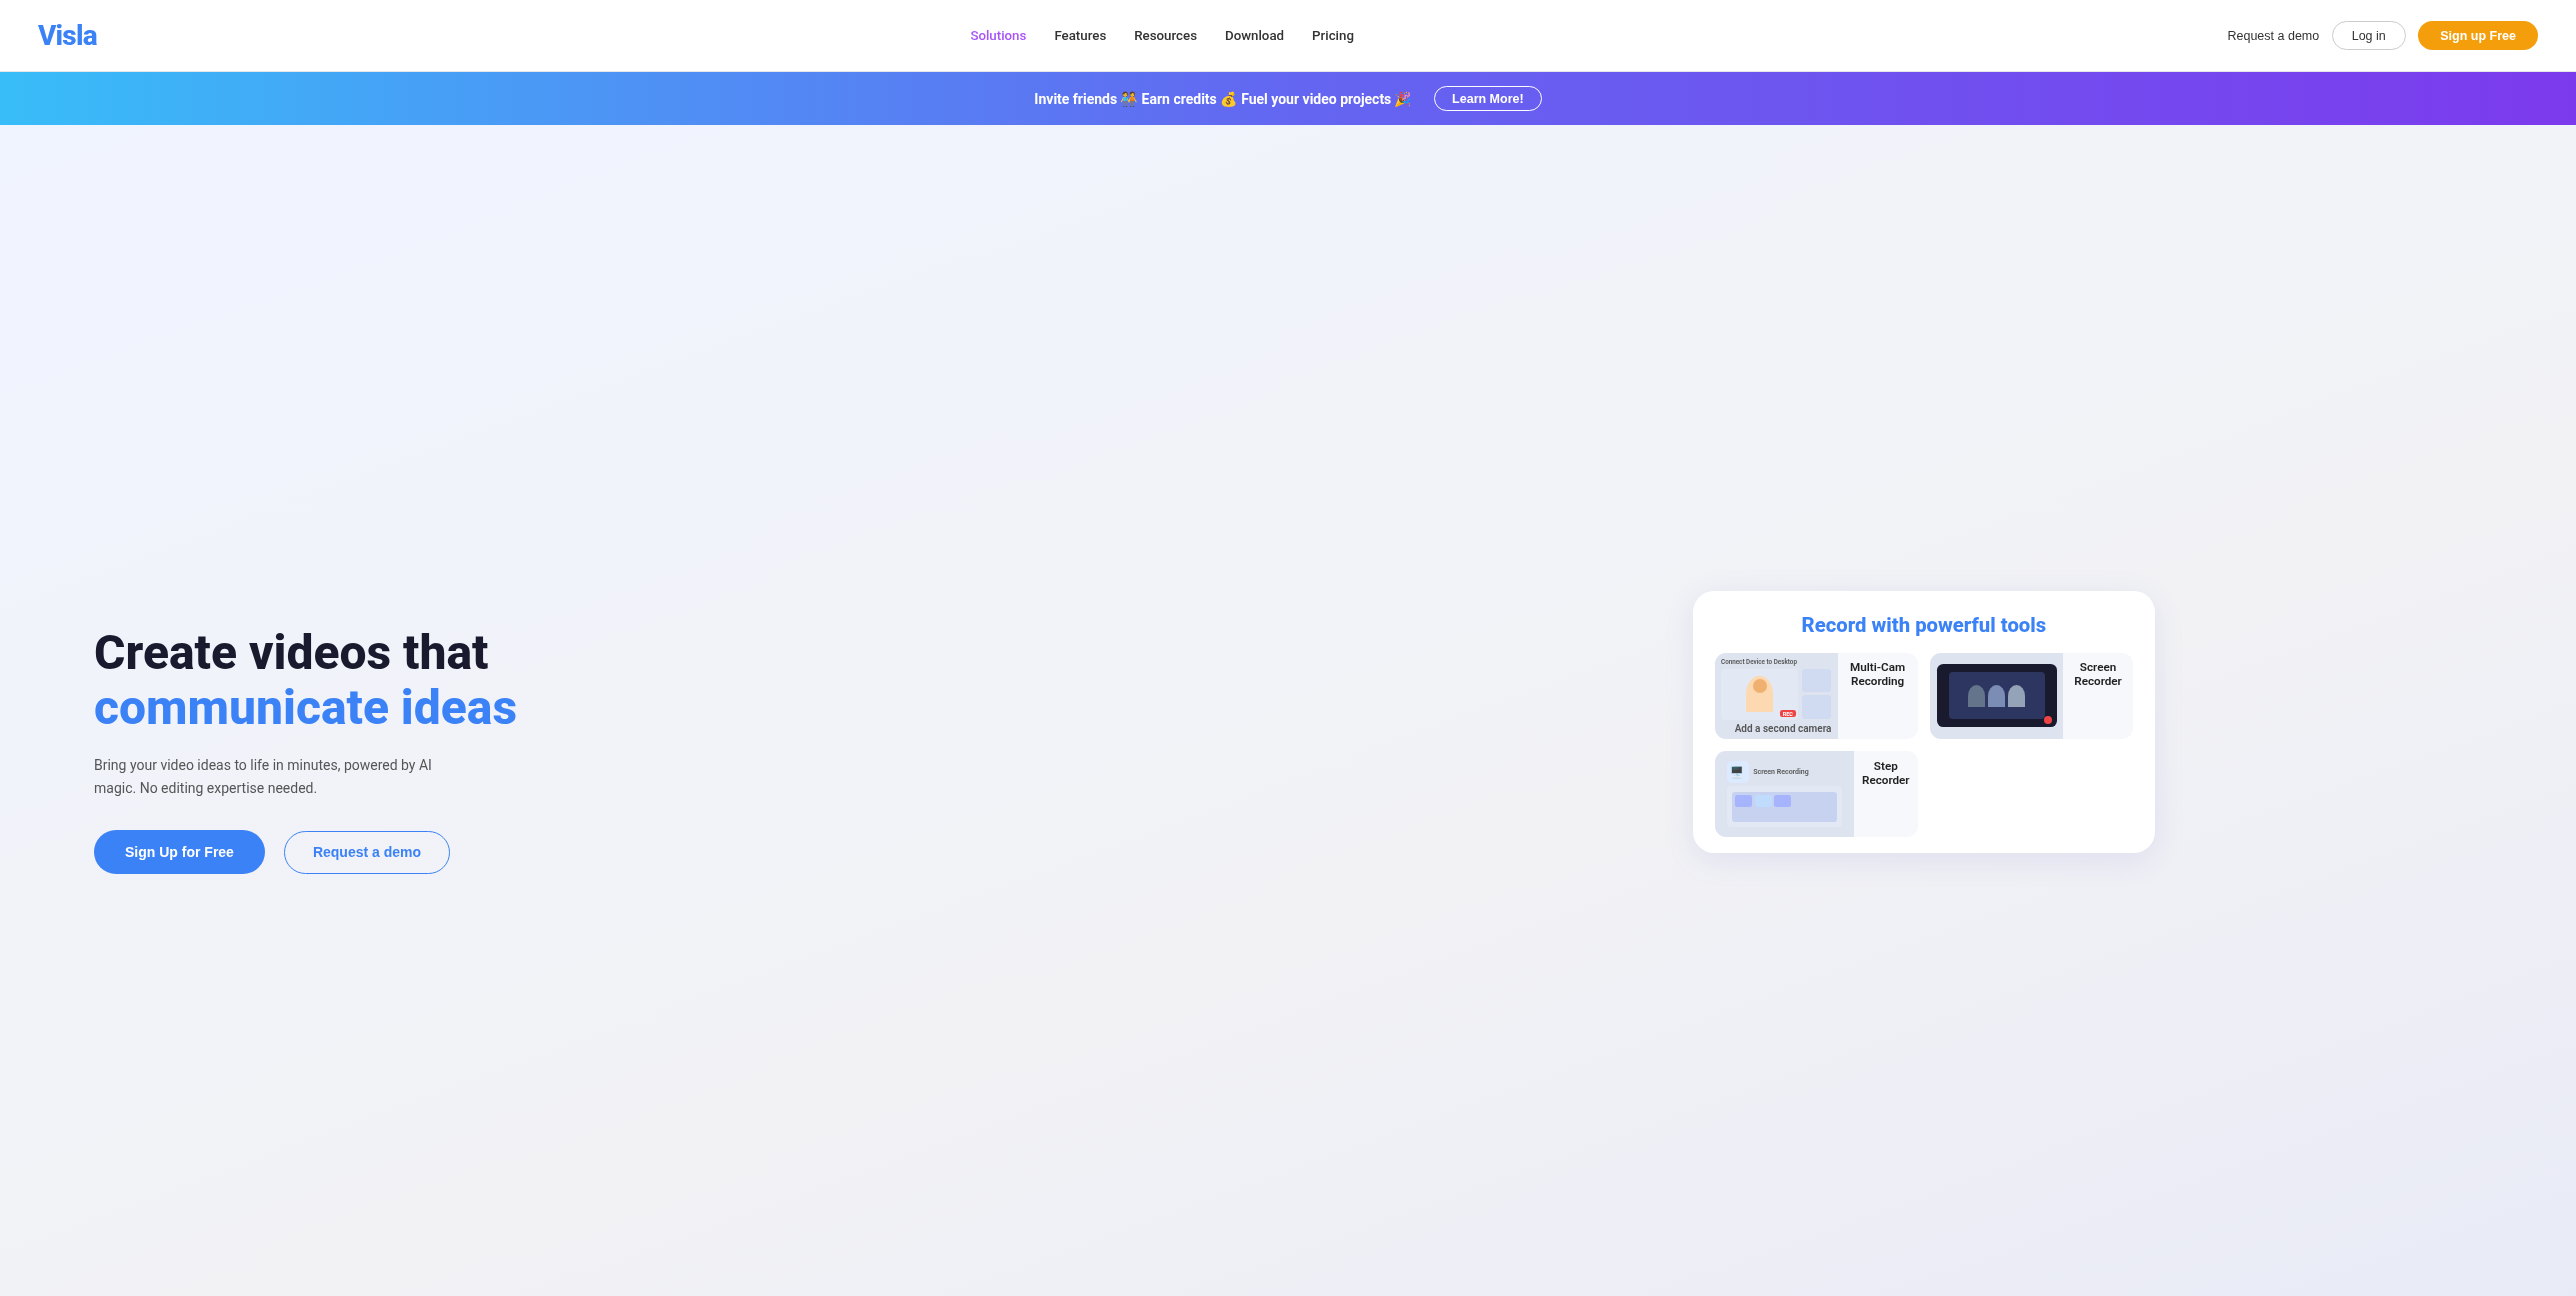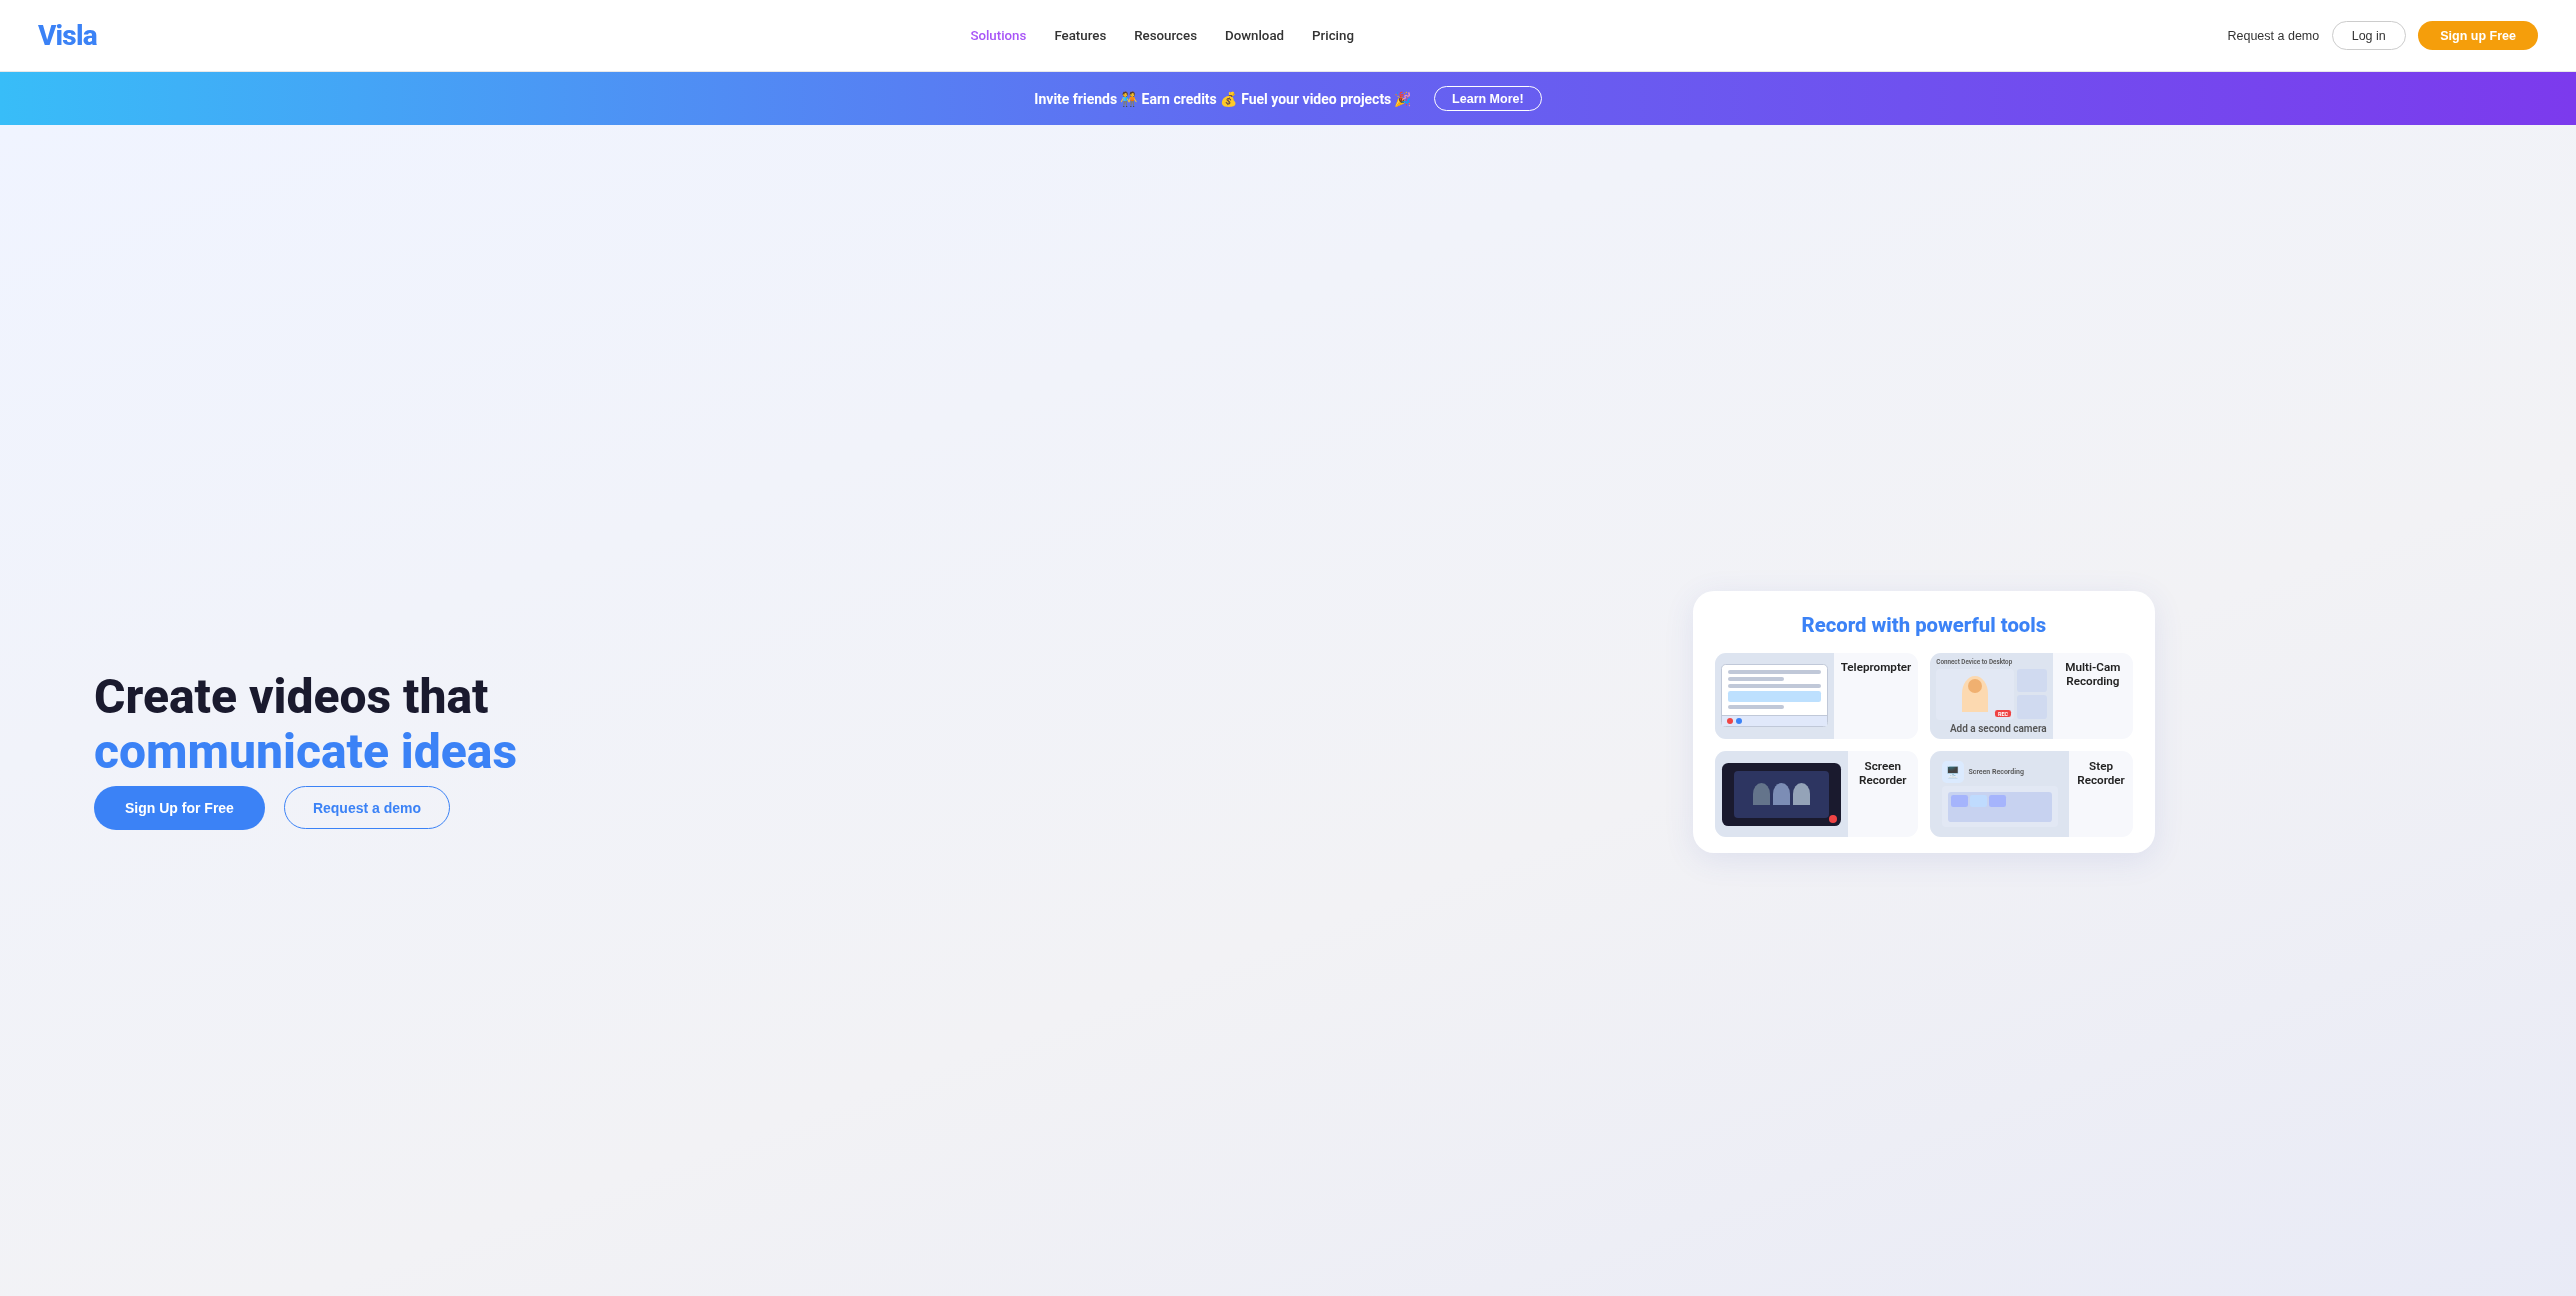--- a/index.html
+++ b/index.html
@@ -411,47 +411,32 @@
   </span>
 </div>
 
 <section class="hero">
   <div class="hero-left">
     <h1 class="hero-heading">
       <br>
       <span>Create videos that</span><br>
       <span class="highlight">communicate ideas</span>
     </h1>
+    <p class="hero-subtext">Bring your video ideas to life in minutes, powered by AI magic. No editing expertise needed.</p>
     <div class="hero-buttons">
       <button class="btn-signup-hero">Sign Up for Free</button>
       <button class="btn-demo-hero">Request a demo</button>
     </div>
   </div>
 
   <div class="hero-right">
     <div class="card-container">
       <div class="card-title">Record with powerful tools</div>
       <div class="card-grid">
 
-        <div class="tool-card">
-          <div class="tool-card-img">
-            <div class="tp-screen">
-              <div class="tp-line"></div>
-              <div class="tp-line short"></div>
-              <div class="tp-line"></div>
-              <div class="tp-highlight"></div>
-              <div class="tp-line short"></div>
-              <div class="tp-bottom-bar">
-                <div class="tp-dot" style="background:#ef4444;"></div>
-                <div class="tp-dot" style="background:#3b82f6;"></div>
-              </div>
-            </div>
-          </div>
-          <div class="tool-card-label">Teleprompter</div>
-        </div>
 
         <div class="tool-card">
           <div class="tool-card-img">
             <div class="mc-wrap">
               <div class="mc-top-label">Connect Device to Desktop</div>
               <div class="mc-screens">
                 <div class="mc-main">
                   <div class="mc-person"></div>
                   <div class="mc-rec-badge">REC</div>
                 </div>

